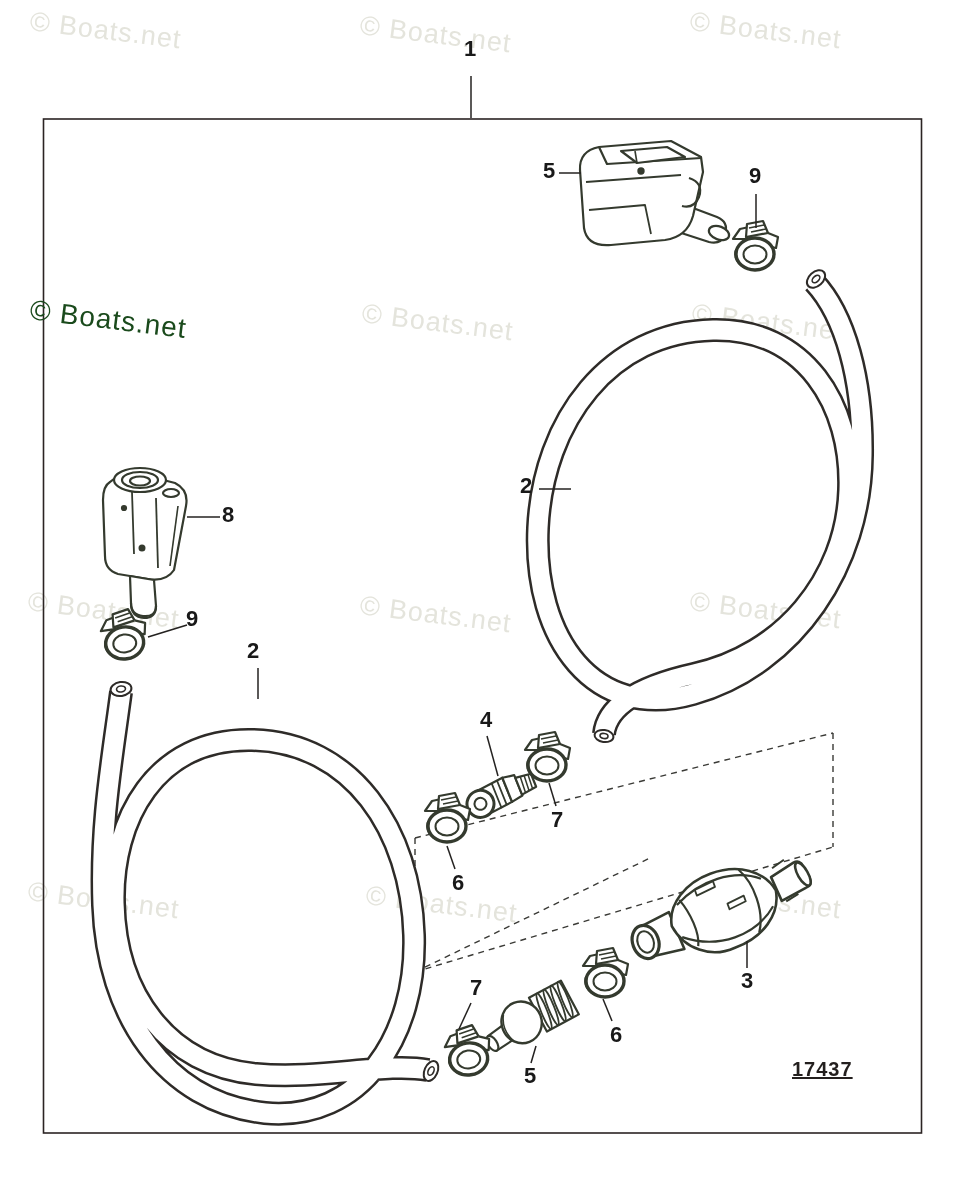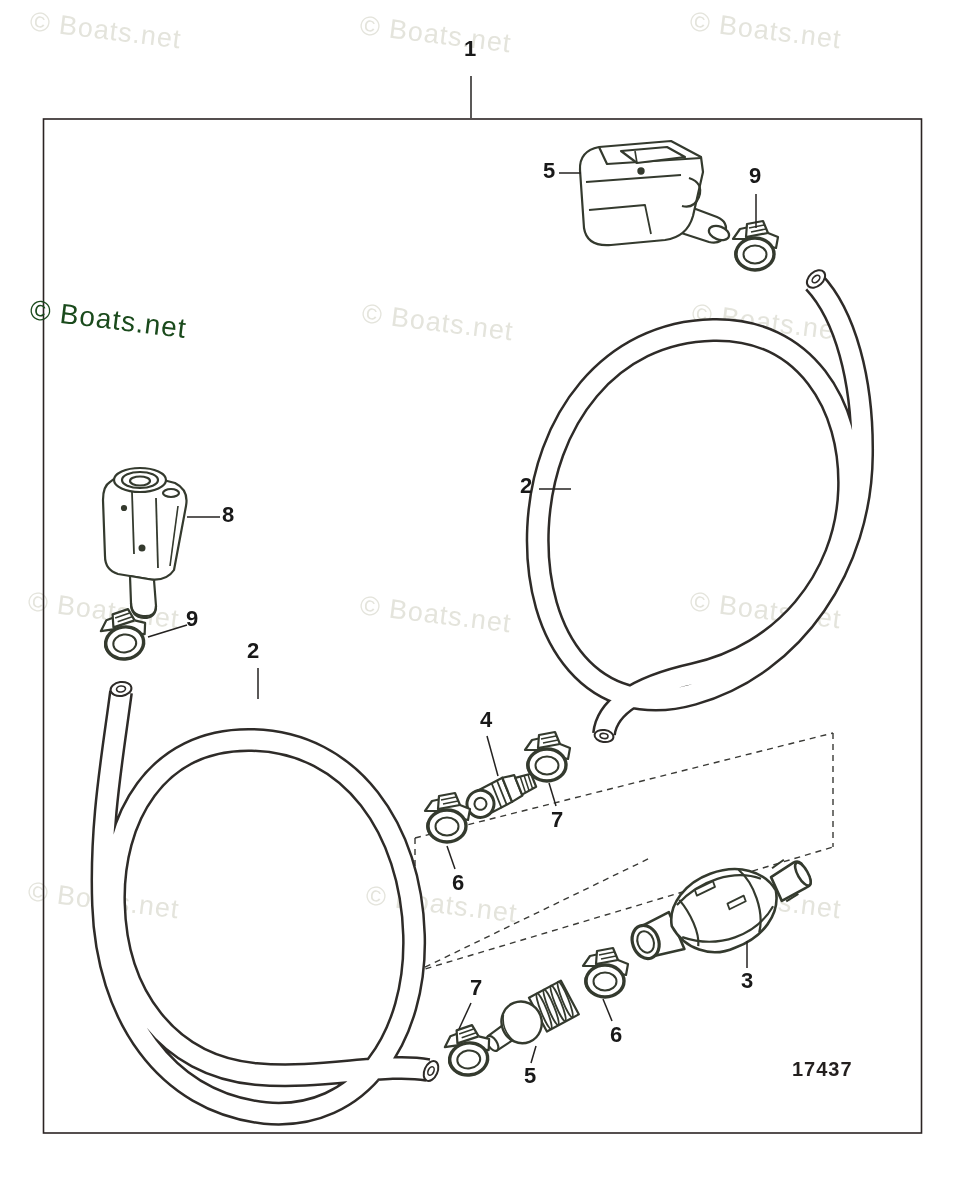--- a/index.html
+++ b/index.html
@@ -13,21 +13,21 @@
     font-family:"Liberation Sans",sans-serif;
   }
   .wm-accent{color:#1a4a1c;font-size:28px;z-index:3;}
   svg.art{position:absolute;left:0;top:0;z-index:2;}
   .callout{
     position:absolute;font-weight:bold;font-size:22px;color:#191919;
     transform:translateX(-50%);z-index:4;line-height:24px;
   }
   .fignum{
     position:absolute;left:792px;top:1058px;font-weight:bold;font-size:20px;
-    color:#231f1e;letter-spacing:1px;z-index:4;
+    color:#231f1e;letter-spacing:1px;z-index:4;text-decoration:underline;
   }
 </style>
 </head>
 <body>
 
 <div class="canvas">
 
   <div class="wm" style="left:30px;top:6px">© Boats.net</div>
   <div class="wm" style="left:360px;top:10px">© Boats.net</div>
   <div class="wm" style="left:690px;top:6px">© Boats.net</div>

